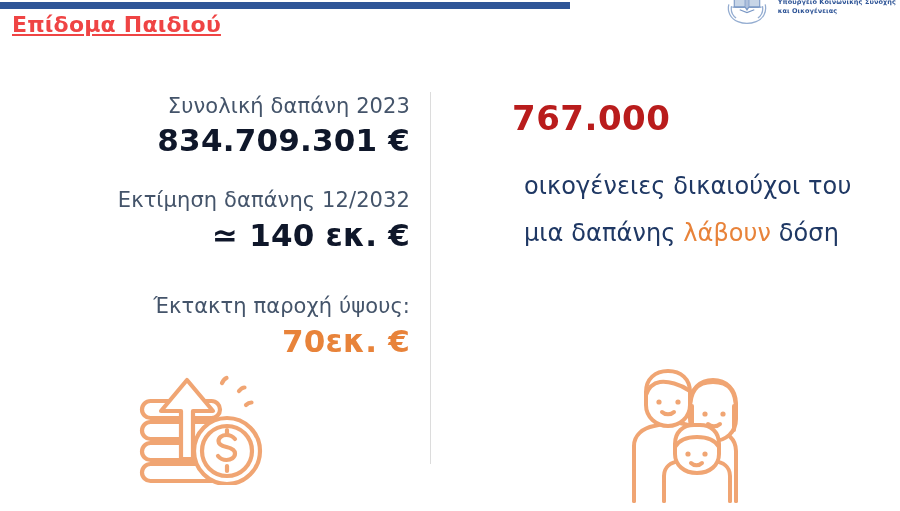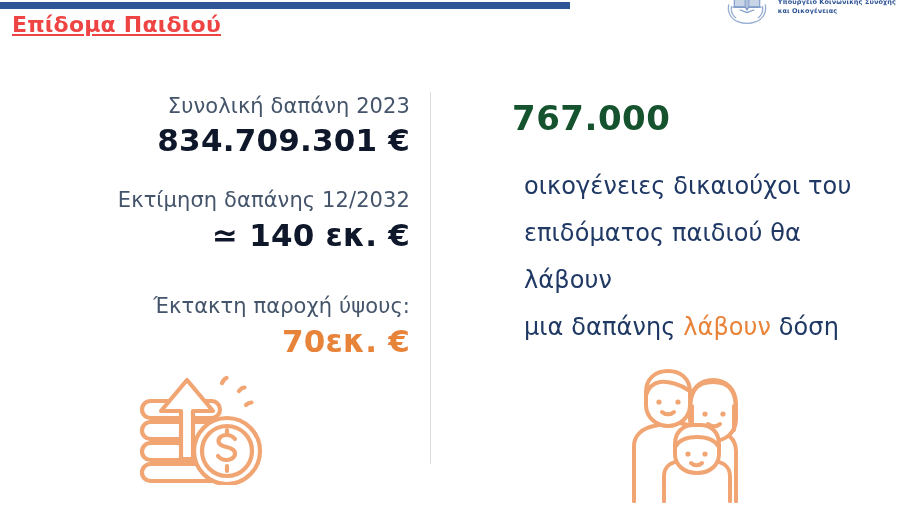--- a/index.html
+++ b/index.html
@@ -117,21 +117,21 @@
   
   #right-col {
     position: absolute;
     left: 512px;
     top: 100px;
     width: 370px;
   }
   #big-number {
     font-size: 34px;
     font-weight: bold;
-    color: #14532d;
+    color: #b91c1c;
     letter-spacing: .5px;
     line-height: 1.1;
   }
   #right-paragraph {
     margin-top: 26px;
     font-size: 24px;
     color: #1f3864;
     line-height: 1.95;
     letter-spacing: .1px;
     margin-left: 12px;
@@ -211,21 +211,20 @@
         <path d="M120 38c2-2 4-2.5 5.5-2.5"></path>
       </g>
     </svg>
   </div>
 </div>
 
 <div id="right-col">
   <div id="big-number">767.000</div>
   <div id="right-paragraph">
     <div>οικογένειες δικαιούχοι του</div>
-    <div>επιδόματος παιδιού θα λάβουν</div>
     <div>
       <span>μια δαπάνης </span><span class="hl-orange">λάβουν</span><span> δόση</span>
     </div>
   </div>
 </div>
 
 <div id="family-icon-wrap">
   <svg width="145" height="145" viewBox="0 0 145 145">
     <g fill="none" stroke="#f0a573" stroke-width="4" stroke-linejoin="round" stroke-linecap="round">
 

